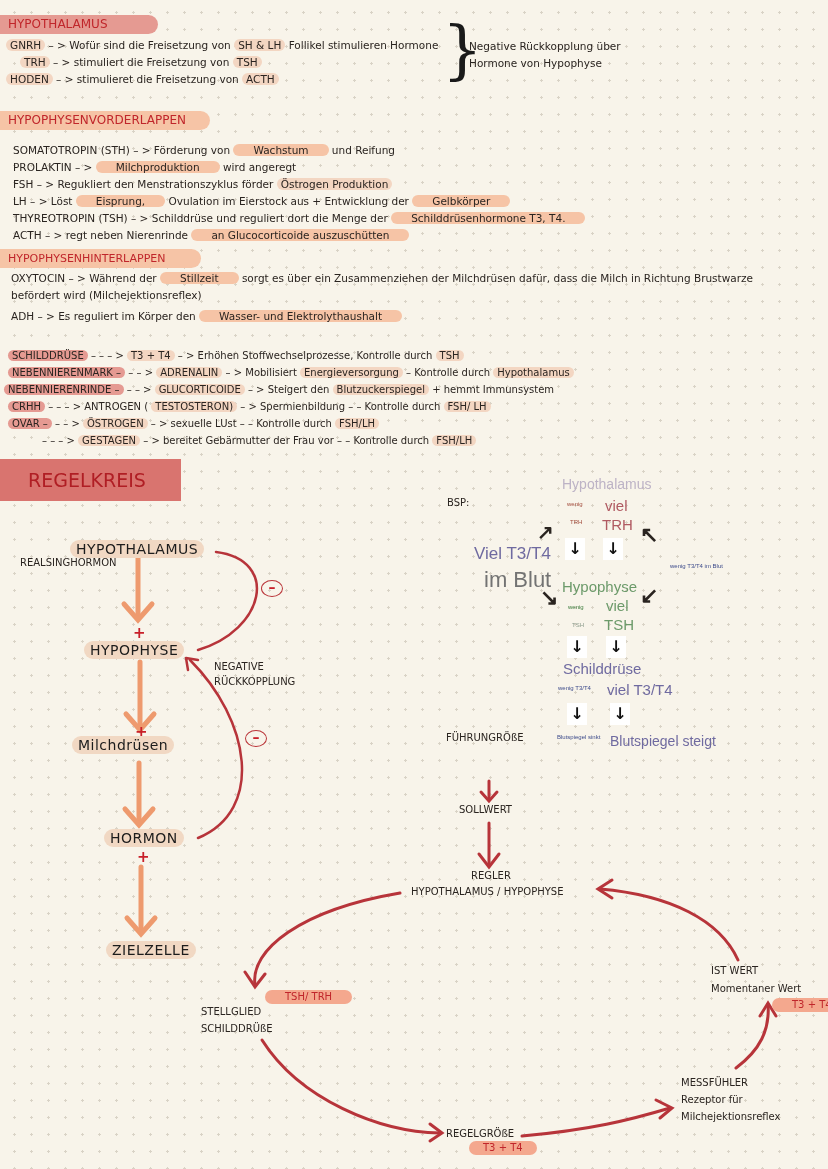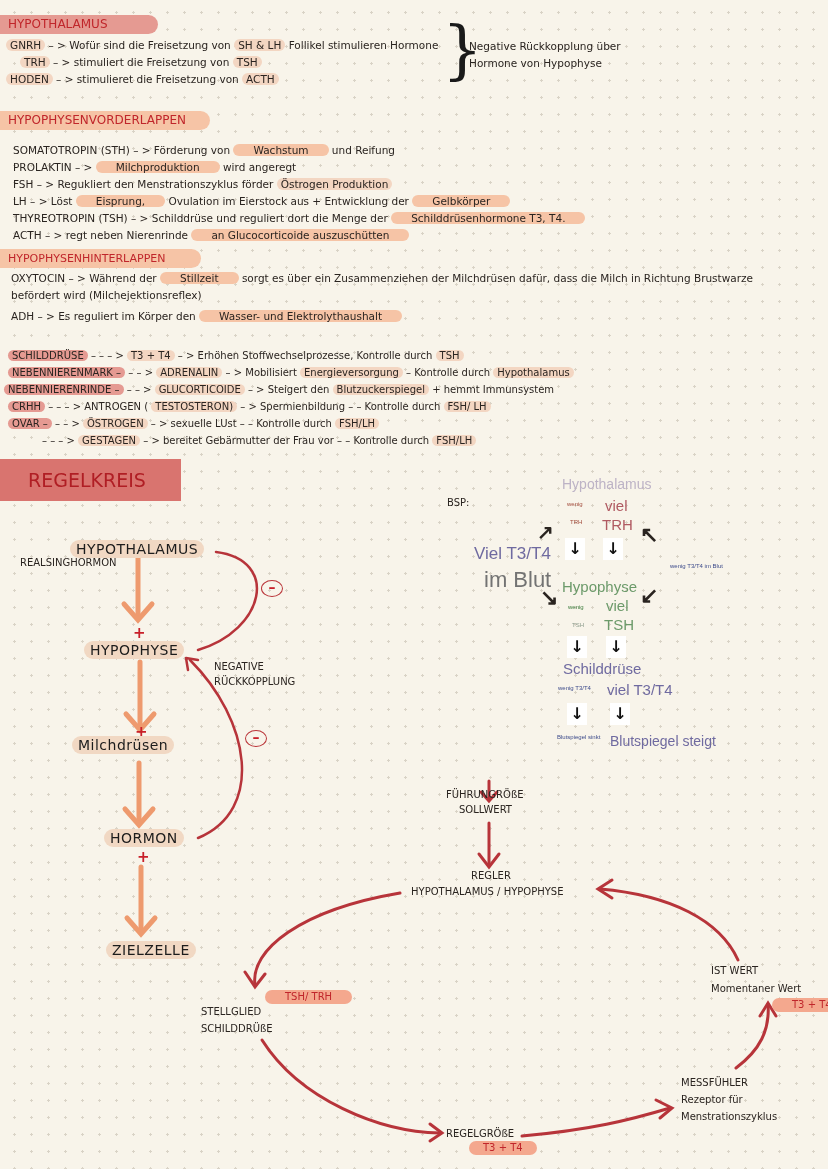--- a/index.html
+++ b/index.html
@@ -148,27 +148,27 @@
 <div class="arrowbox" style="left:567px;top:636px;">↓</div>
 <div class="arrowbox" style="left:606px;top:636px;">↓</div>
 <div class="ex" style="left:563px;top:660px;font-size:15px;color:#6f6aa0;">Schilddrüse</div>
 <div class="ex" style="left:558px;top:685px;font-size:6px;color:#3c4a8a;">wenig T3/T4</div>
 <div class="ex" style="left:607px;top:681px;font-size:15px;color:#6f6aa0;">viel T3/T4</div>
 <div class="arrowbox" style="left:567px;top:703px;">↓</div>
 <div class="arrowbox" style="left:610px;top:703px;">↓</div>
 <div class="ex" style="left:557px;top:734px;font-size:6px;color:#3c4a8a;">Blutspiegel sinkt</div>
 <div class="ex" style="left:610px;top:733px;font-size:14px;color:#6f6aa0;">Blutspiegel steigt</div>
 
-<div class="abs small" style="left:446px;top:788px;">FÜHRUNGRÖßE</div>
+<div class="abs small" style="left:446px;top:731px;">FÜHRUNGRÖßE</div>
 <div class="abs small" style="left:459px;top:803px;">SOLLWERT</div>
 <div class="abs small" style="left:471px;top:869px;">REGLER</div>
 <div class="abs small" style="left:411px;top:885px;">HYPOTHALAMUS / HYPOPHYSE</div>
 <div class="abs small" style="left:711px;top:964px;">IST WERT</div>
 <div class="abs small" style="left:711px;top:982px;">Momentaner Wert</div>
 <div class="abs small hl" style="left:772px;top:998px;color:#c0262b;background:#f4a88e;">T3 + T4</div>
 <div class="abs small hl" style="left:265px;top:990px;color:#c0262b;background:#f4a88e;">TSH/ TRH</div>
 <div class="abs small" style="left:201px;top:1005px;">STELLGLIED</div>
 <div class="abs small" style="left:201px;top:1022px;">SCHILDDRÜßE</div>
 <div class="abs small" style="left:681px;top:1076px;">MESSFÜHLER</div>
 <div class="abs small" style="left:681px;top:1093px;">Rezeptor für</div>
-<div class="abs small" style="left:681px;top:1110px;">Menstrationszyklus</div>
+<div class="abs small" style="left:681px;top:1110px;">Milchejektionsreflex</div>
 <div class="abs small" style="left:446px;top:1127px;text-align:right;">REGELGRÖßE</div>
 <div class="abs small hl" style="left:469px;top:1141px;color:#c0262b;background:#f4a88e;padding:0 14px;">T3 + T4</div>
 
 </body></html>

